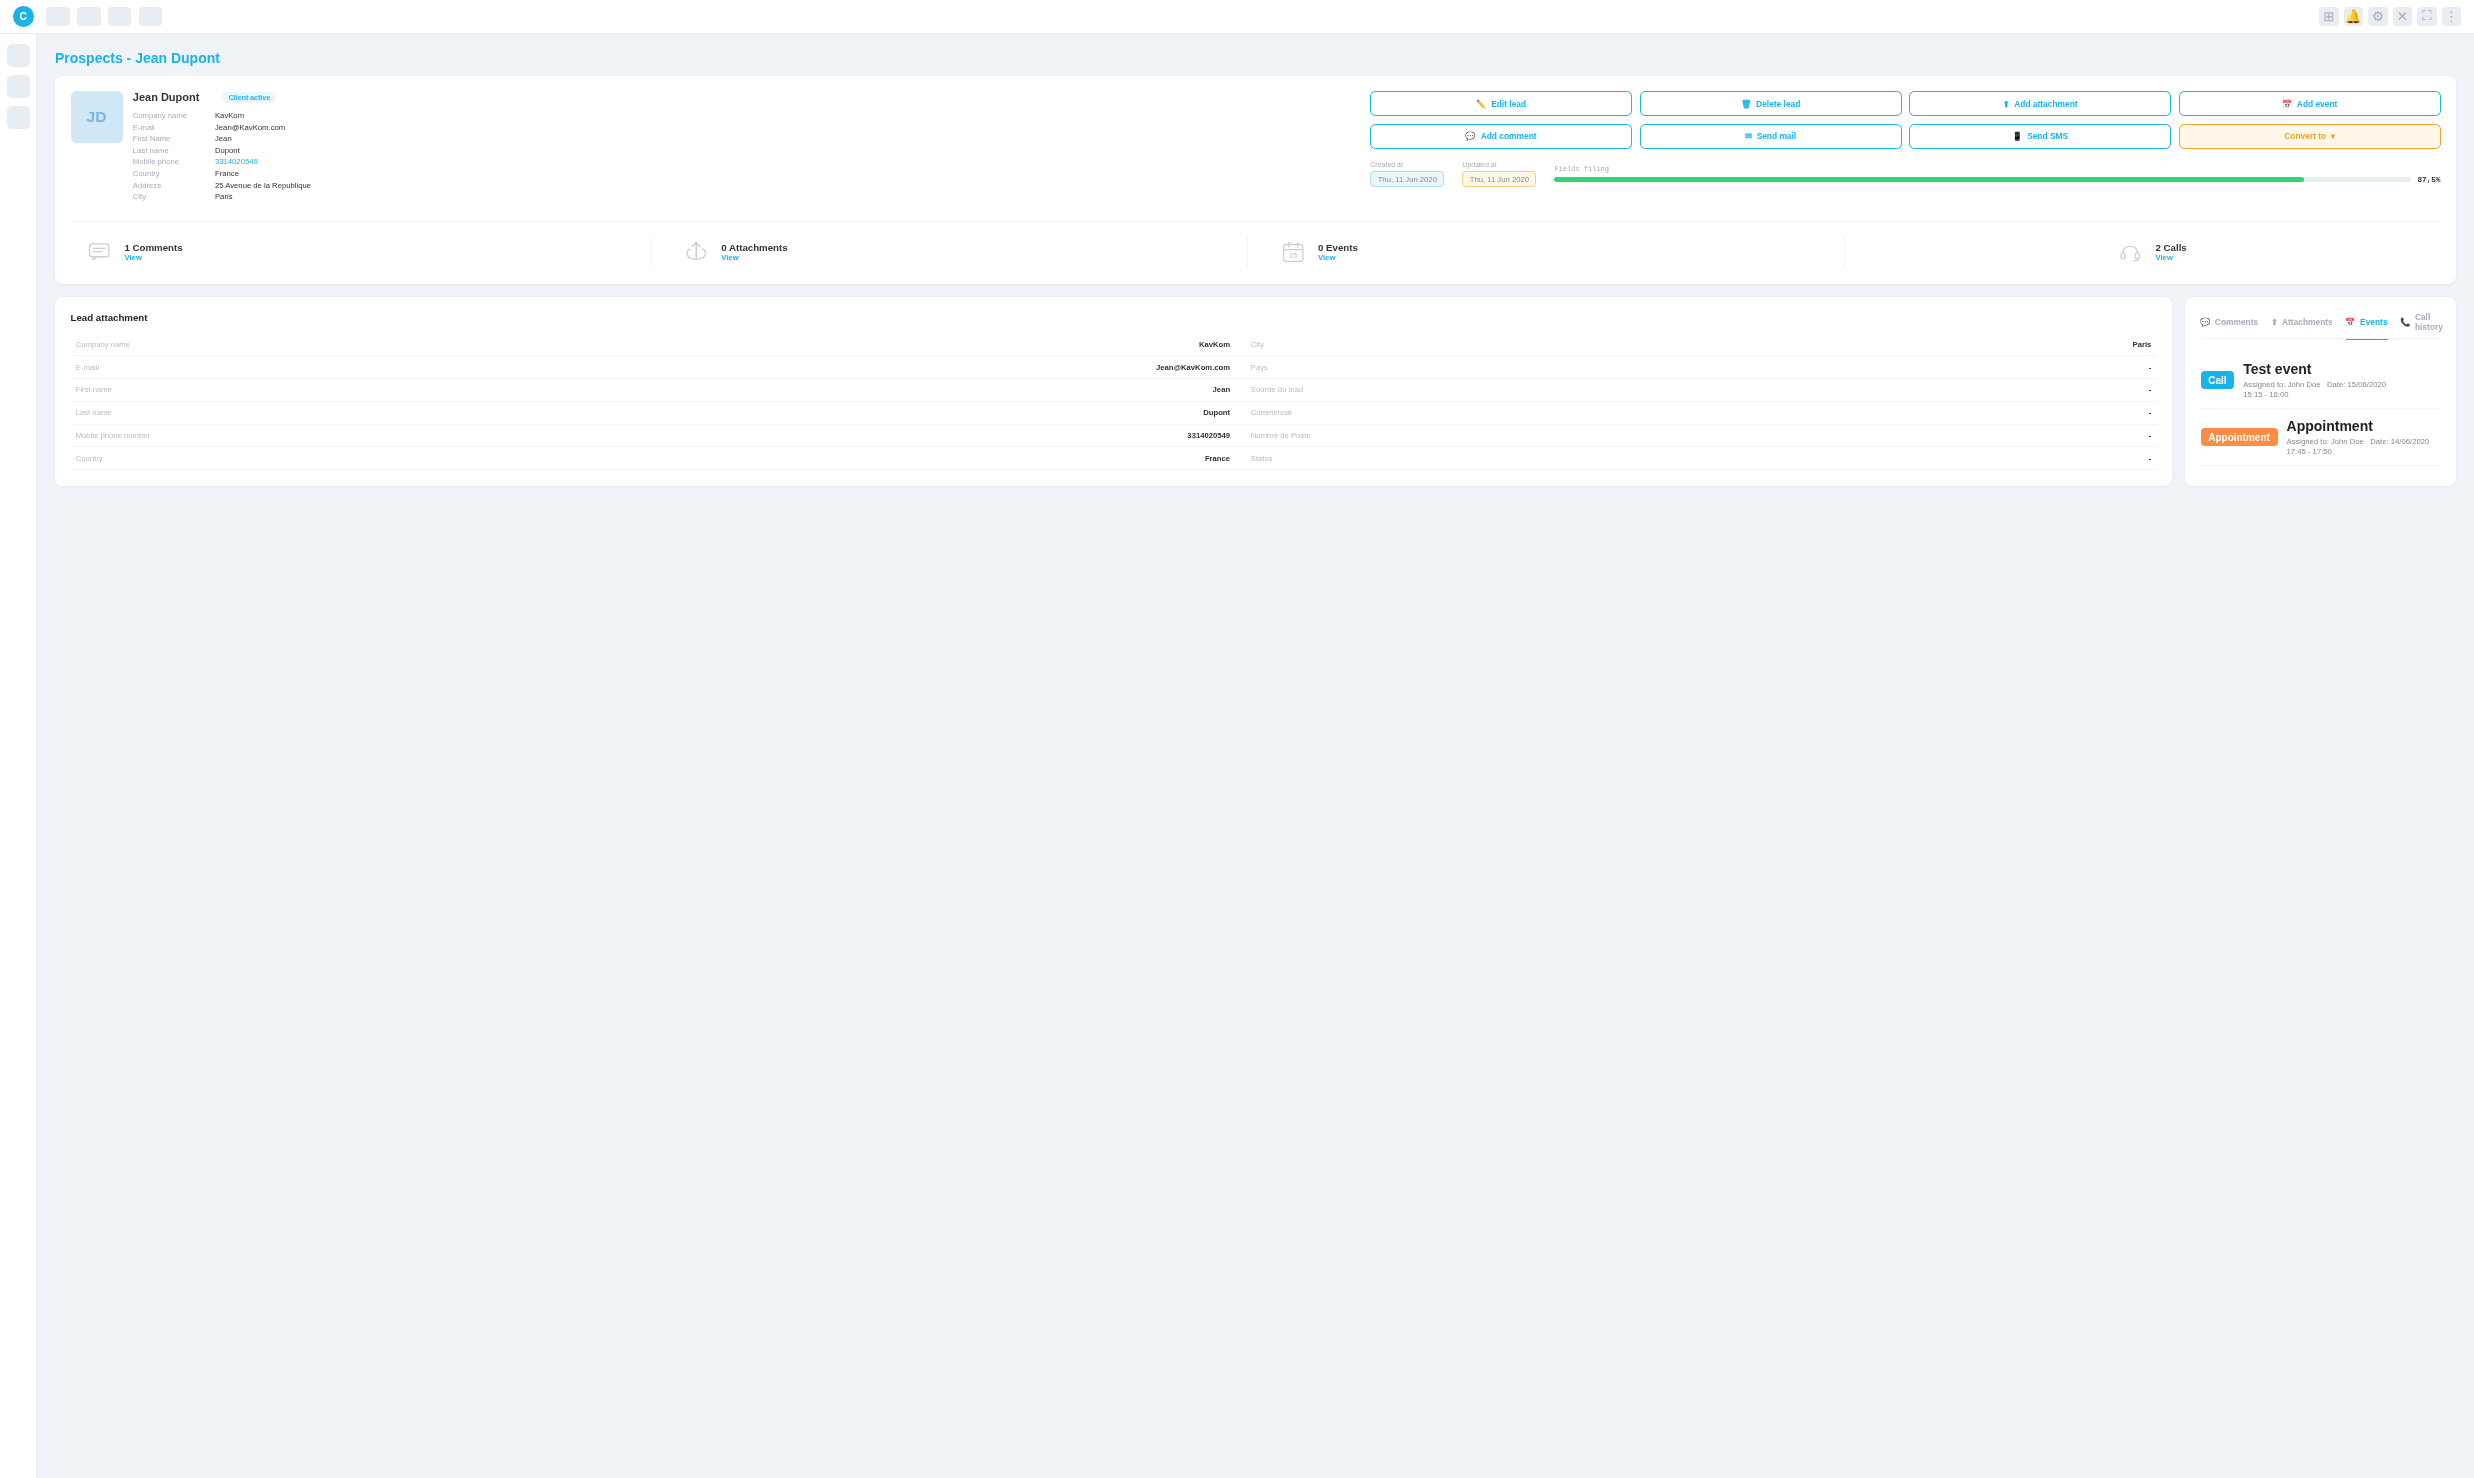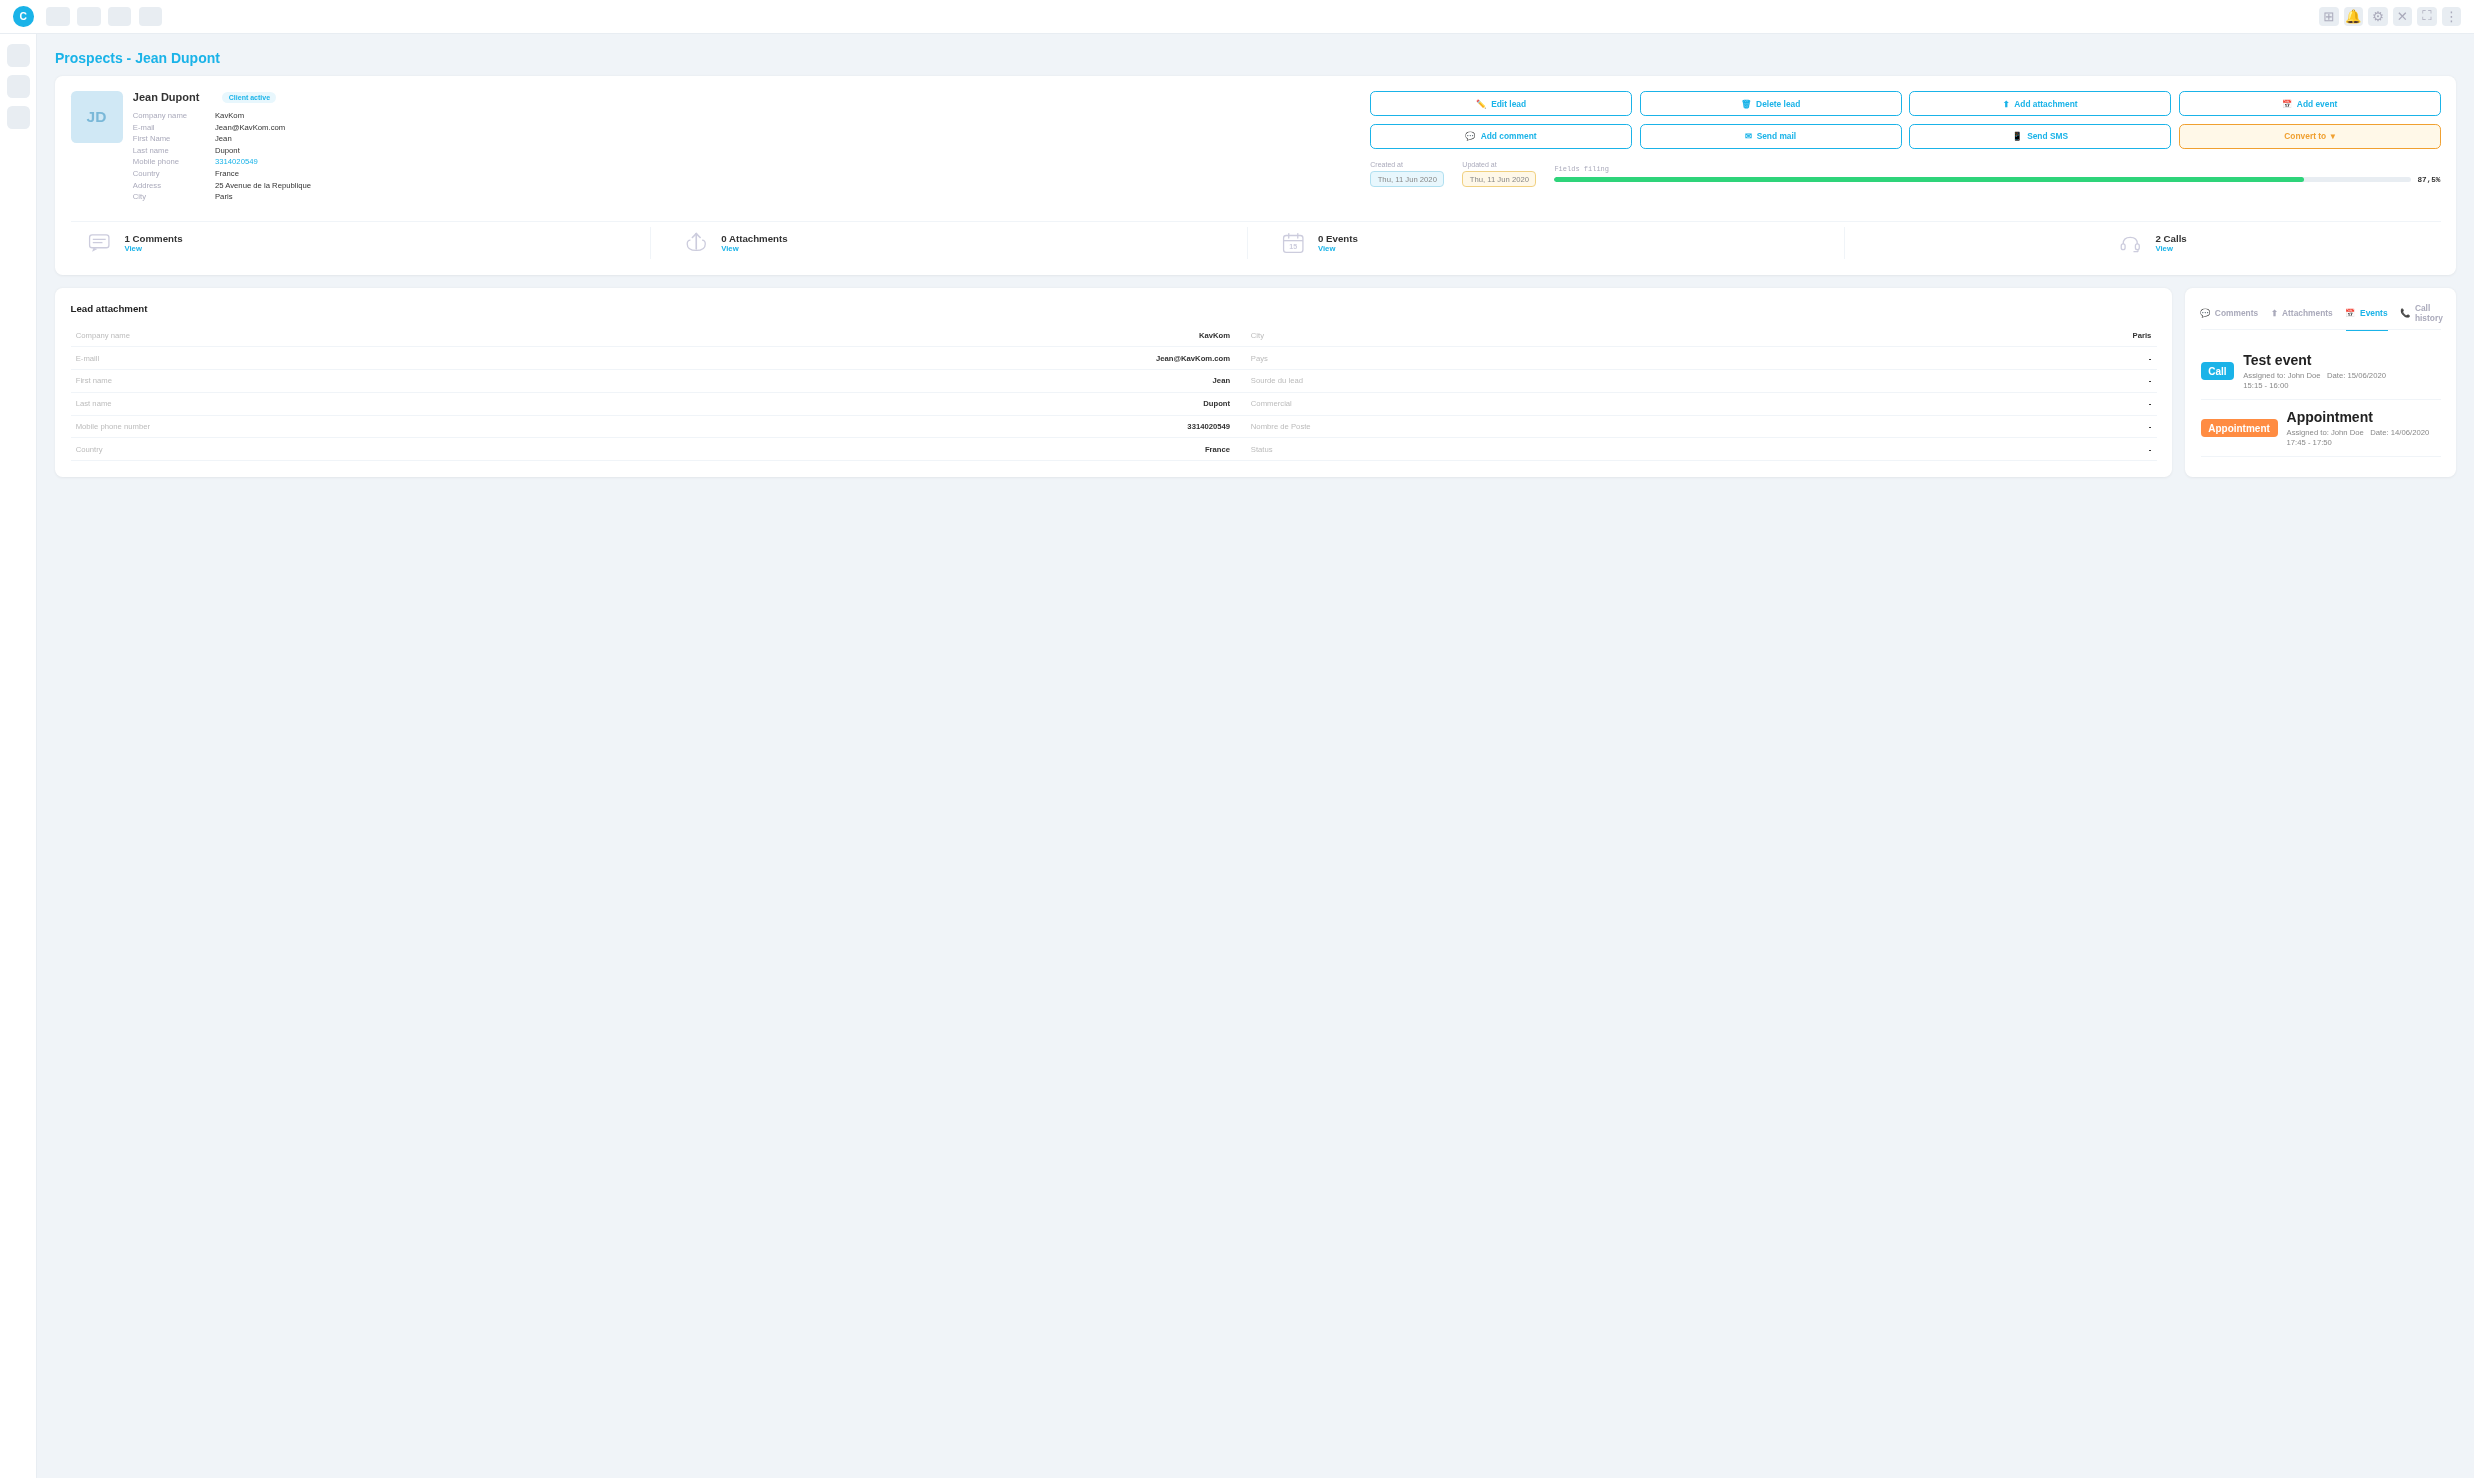--- a/index.html
+++ b/index.html
@@ -264,21 +264,21 @@
     .progress-pct {
       font-size: 7.7px;
       color: #333;
       font-weight: 600;
     }
 
     
     .stats-row {
       display: flex;
       border-top: 0.6px solid #f0f4f8;
-      padding-top: 5px;
+      padding-top: 14px;
       margin-top: 20px;
       gap: 16px;
     }
     .stat-item {
       flex: 1;
       display: flex;
       align-items: center;
       gap: 9px;
       padding: 0 13px;
       border-right: 0.6px solid #f0f4f8;

